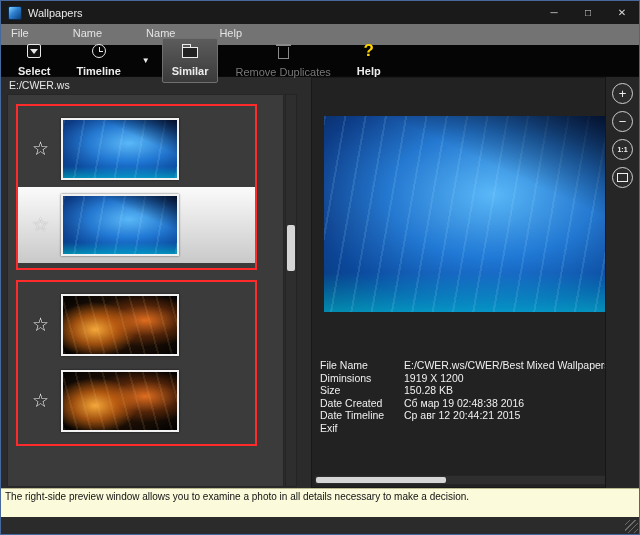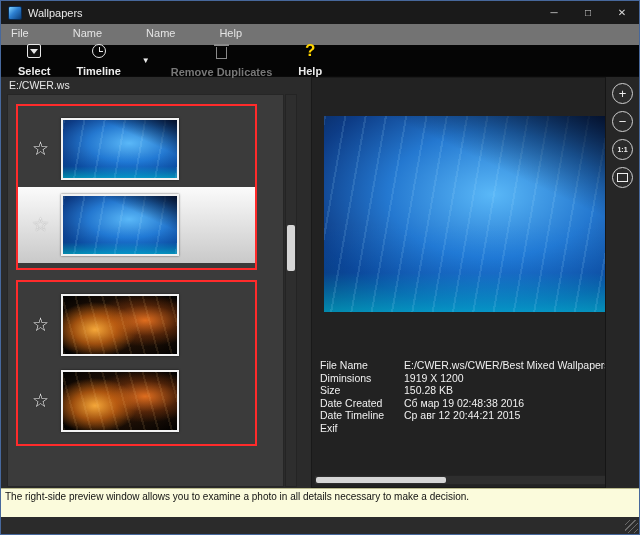--- a/index.html
+++ b/index.html
@@ -16,21 +16,21 @@
   .win-btn { width:34px; height:100%; display:flex; align-items:center; justify-content:center; color:#dcdcdc; font-size:10px; }
 
   
   .menubar { position:absolute; left:0; top:23px; right:0; height:21px; background:#737373; display:flex; padding-left:4px; }
   .menu-item { color:#e4e4e4; font-size:11px; padding:3px 6px; margin-right:32px; }
 
   
   .toolbar { position:absolute; left:0; top:44px; right:0; height:32px; background:#050505; display:flex; align-items:center; padding-left:8px; gap:8px; border-bottom:1px solid #0a0a0a; }
   .tb-btn { display:flex; align-items:center; gap:7px; color:#ececec; font-size:11px; font-weight:bold; padding:5px 9px; border-radius:2px;flex-direction:column; }
   .tb-btn.active { background:linear-gradient(#5c5c5c,#3a3a3a); border:1px solid #6f6f6f; }
-  .tb-btn.disabled { color:#787878; font-weight:bold; }
+  .tb-btn.disabled { color:#787878; font-weight:normal; }
   .tb-drop { color:#ececec; font-size:8px; padding:6px 4px; }
 
   .icon-select-box { width:14px; height:14px; border:1px solid #e8e8e8; border-radius:2px; position:relative; background:#111; }
   .icon-select-box::after { content:""; position:absolute; left:2px; top:4px; border-left:4px solid transparent; border-right:4px solid transparent; border-top:5px solid #e8e8e8; }
   .icon-clock { width:14px; height:14px; border:1px solid #e8e8e8; border-radius:50%; position:relative; }
   .icon-clock::before { content:""; position:absolute; left:6px; top:2px; width:1px; height:5px; background:#e8e8e8; }
   .icon-clock::after { content:""; position:absolute; left:6px; top:6px; width:4px; height:1px; background:#e8e8e8; }
   .icon-folder { width:16px; height:11px; border:1px solid #ececec; position:relative; margin-top:3px; background:#222; }
   .icon-folder::before { content:""; position:absolute; top:-4px; left:-1px; width:7px; height:3px; border:1px solid #ececec; border-bottom:none; }
   .icon-trash { width:11px; height:12px; border:1px solid #8a8a8a; border-top:none; position:relative; margin-top:3px; }
@@ -114,20 +114,24 @@
   <div class="toolbar">
     <div class="tb-btn">
       <span class="icon-select-box"></span>
       <span>Select</span>
     </div>
     <div class="tb-btn">
       <span class="icon-clock"></span>
       <span>Timeline</span>
     </div>
     <div class="tb-drop">▼</div>
+    <div class="tb-btn active">
+      <span class="icon-folder"></span>
+      <span>Similar</span>
+    </div>
     <div class="tb-btn disabled">
       <span class="icon-trash"></span>
       <span>Remove Duplicates</span>
     </div>
     <div class="tb-btn">
       <span class="icon-help">?</span>
       <span>Help</span>
     </div>
   </div>
 

